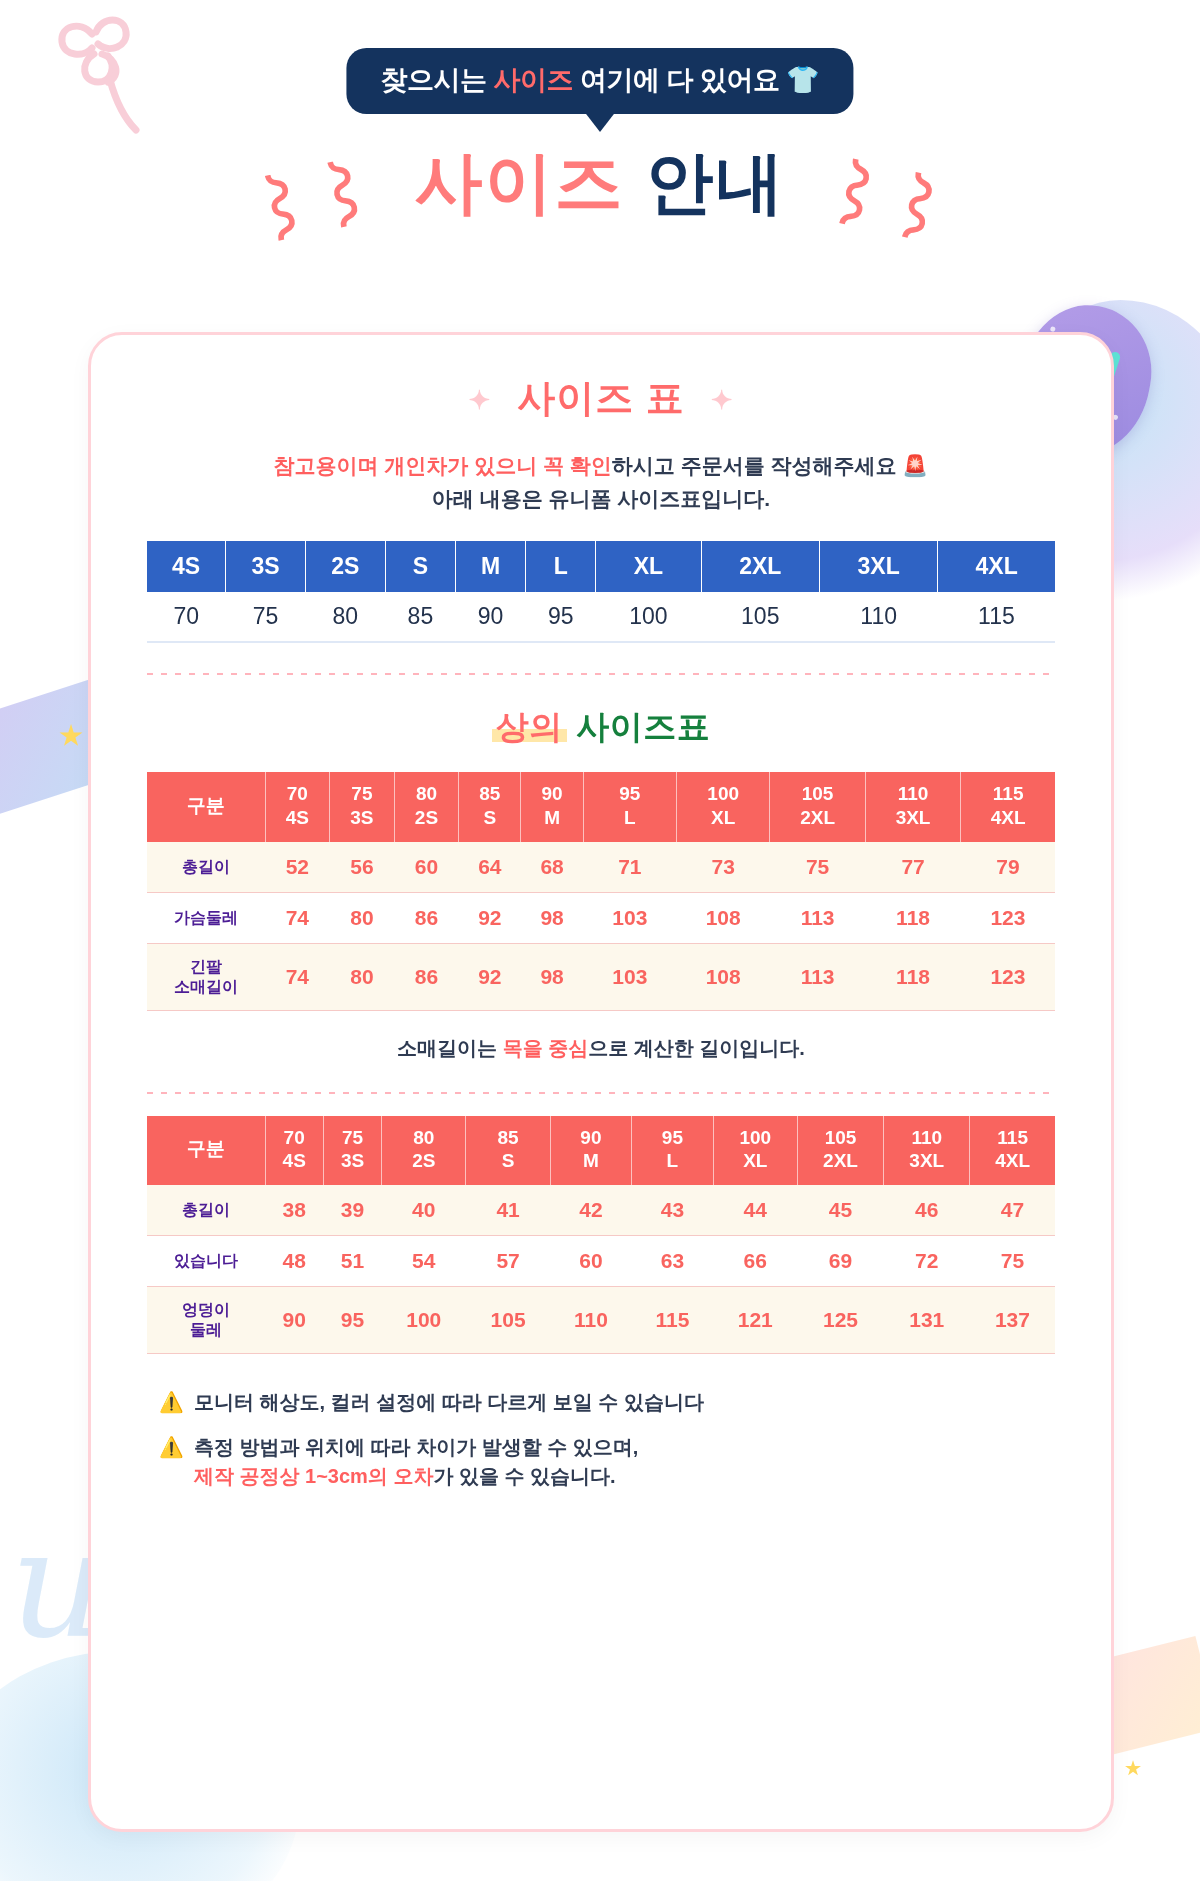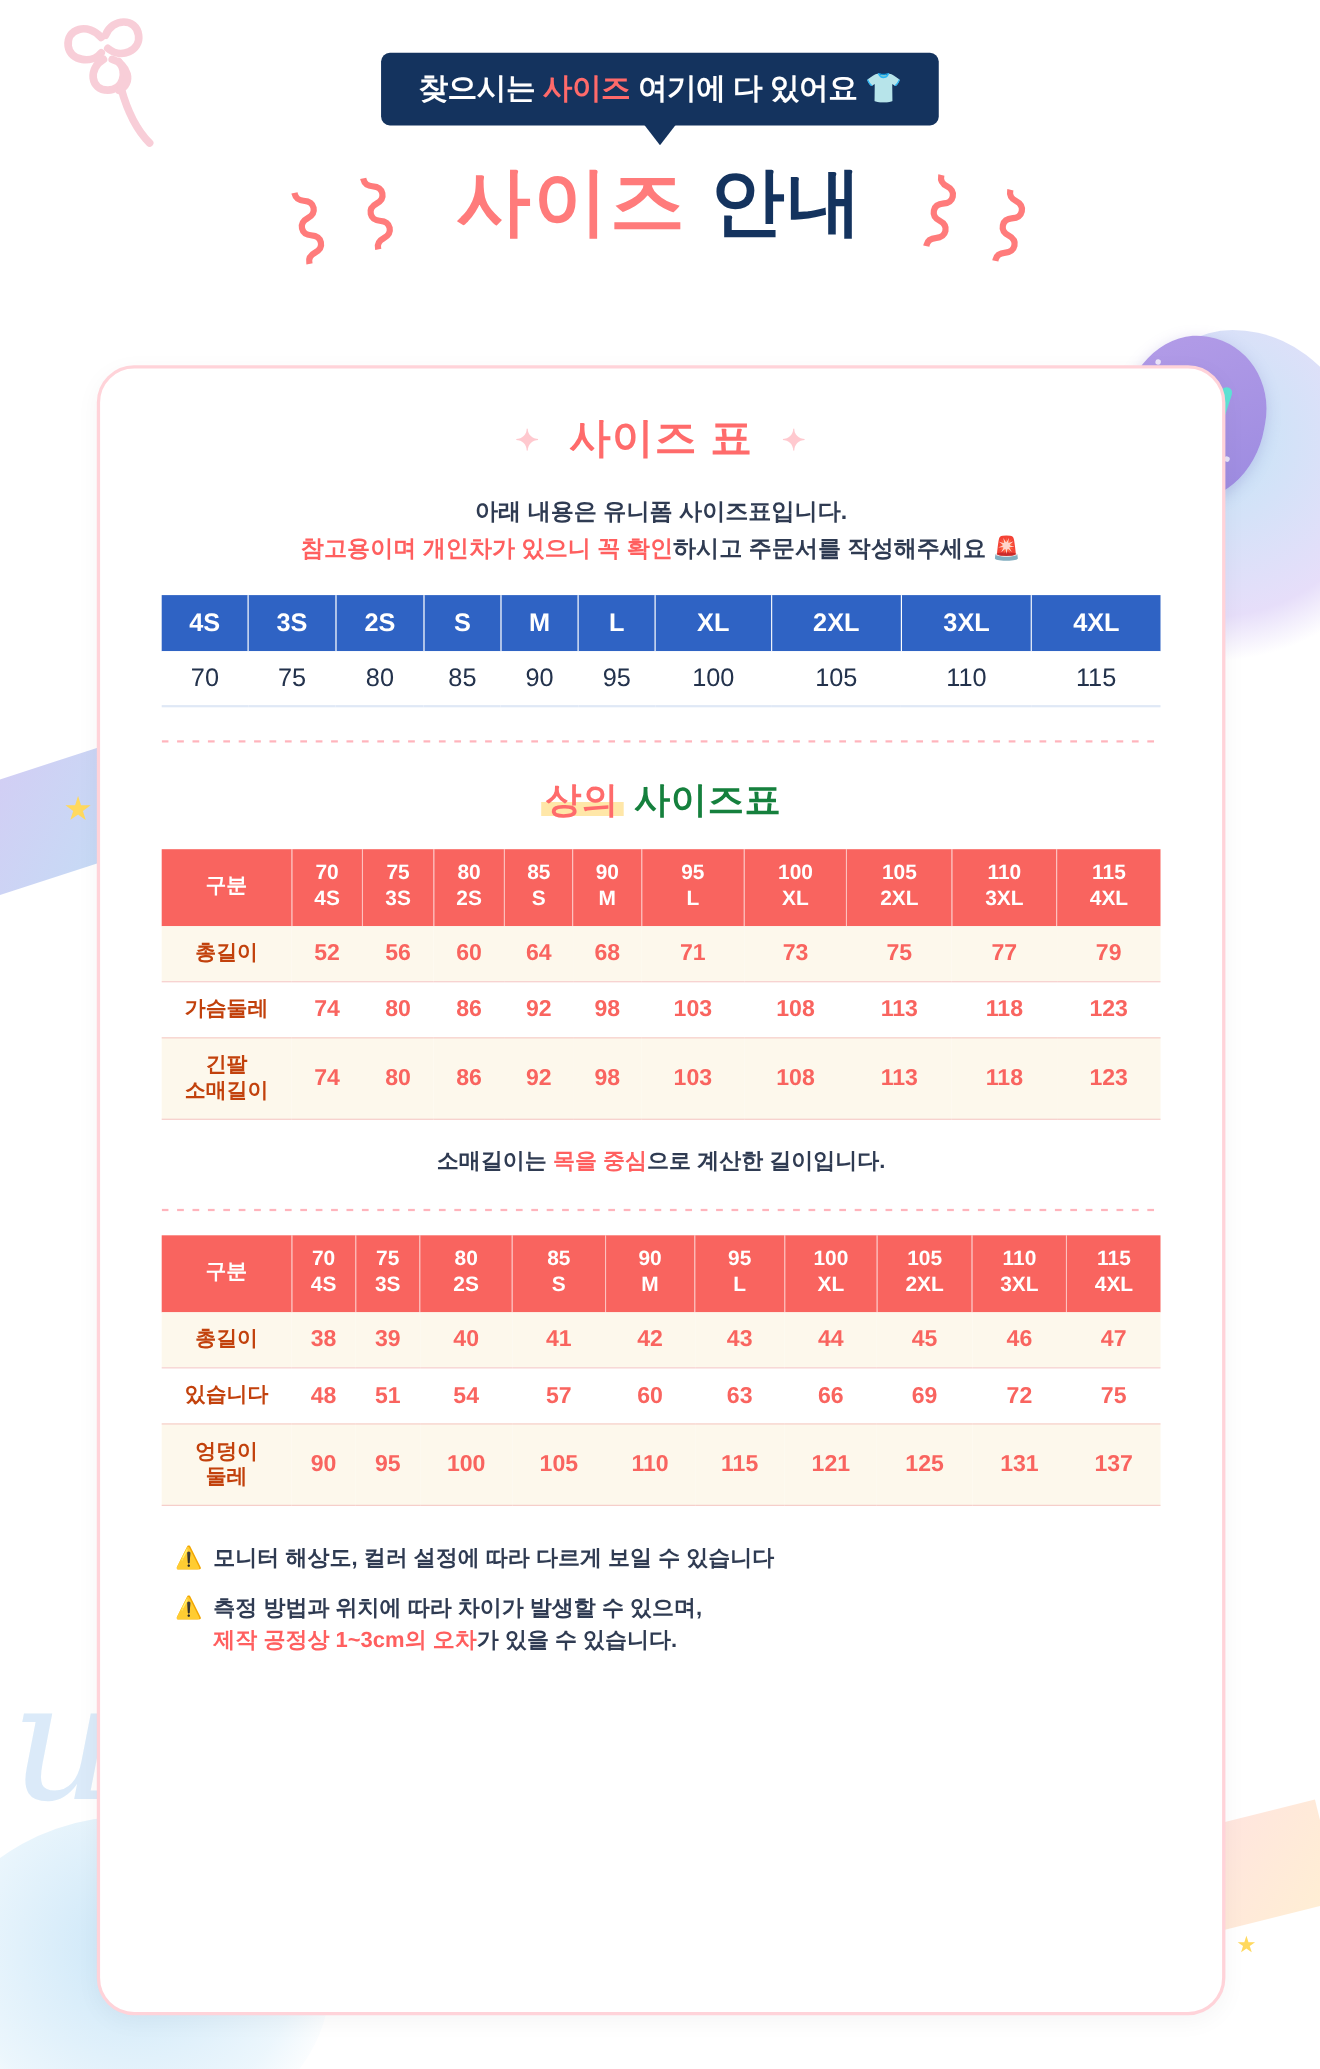--- a/index.html
+++ b/index.html
@@ -43,21 +43,21 @@
   .smiley .eye { position:absolute; width:10px; height:34px; border-radius:6px; background:#5ee3d6; }
   .smiley .eye.l { left:36px; top:42px; transform:rotate(-8deg); }
   .smiley .eye.r { right:36px; top:42px; transform:rotate(8deg); }
   .smiley .mouth { position:absolute; left:30px; top:78px; width:68px; height:38px;
     border-bottom:9px solid #5ee3d6; border-radius:0 0 50% 50%; }
   .smiley .speck { position:absolute; width:5px; height:5px; border-radius:50%; background:rgba(255,255,255,.75);}
 
   
   .top-banner {
     position:absolute; top:48px; left:50%; transform:translateX(-50%);
-    background:#14335e; color:#ffffff; border-radius:8px;
+    background:#14335e; color:#ffffff; border-radius:20px;
     padding:14px 34px 16px; font-size:27px; font-weight:bold; white-space:nowrap;
     letter-spacing:-0.5px;
   }
   .top-banner .hl { color:#ff6a6a; }
   .banner-tail {
     position:absolute; top:110px; left:50%; transform:translateX(-50%);
     width:0;height:0;border-left:17px solid transparent;border-right:17px solid transparent;
     border-top:22px solid #14335e;
   }
   .main-title {
@@ -116,21 +116,21 @@
   .red-table { margin-top:22px; }
   .red-table th {
     background:#f9645f; color:#fff; font-weight:bold; font-size:19px; padding:10px 0 12px;
     border-right:1px solid rgba(255,255,255,.6); line-height:1.25;
   }
   .red-table th:first-child { font-size:19px; }
   .red-table th:last-child { border-right:none; }
   .red-table th .sz { display:block; font-size:19px; }
   .red-table td { text-align:center; font-size:21px; font-weight:bold; color:#f9645f; padding:13px 0;
     border-bottom:1px solid #f6c9c6; }
-  .red-table td.rowlabel { color:#c2410c; font-weight:bold; font-size:19px; line-height:1.25; }
+  .red-table td.rowlabel { color:#4c1d95; font-weight:bold; font-size:16px; line-height:1.25; }
   .red-table tr:nth-child(odd) td { background:#fdf8ec; }
   .red-table tr:nth-child(even) td { background:#ffffff; }
 
   .note-center { text-align:center; margin-top:24px; font-size:20px; font-weight:bold; color:#2f3b52; }
   .note-center .red { color:#ff5f5f; }
 
   .cautions { margin:34px 8px 0 12px; }
   .caution { display:flex; align-items:flex-start; gap:10px; font-size:20px; font-weight:bold;
     color:#2f3b52; margin-bottom:16px; line-height:1.45;}
   .caution .warn { color:#f0a72a; font-size:20px; }
@@ -180,24 +180,24 @@
 </div>
 
 <div class="card">
   <div class="card-inner">
 
     <div class="section-title">
       <span class="diamond">✦</span><span>사이즈 표</span><span class="diamond">✦</span>
     </div>
 
     <div class="lead">
-      <div>아래 내용은 유니폼 사이즈표입니다.</div>
       <div>
         <span class="red">참고용이며 개인차가 있으니 꼭 확인</span><span>하시고 주문서를 작성해주세요 </span><span>🚨</span>
       </div>
+      <div>아래 내용은 유니폼 사이즈표입니다.</div>
     </div>
 
     <table class="blue-table">
       <thead>
         <tr>
           <th>4S</th>
           <th>3S</th>
           <th>2S</th>
           <th>S</th>
           <th>M</th>

